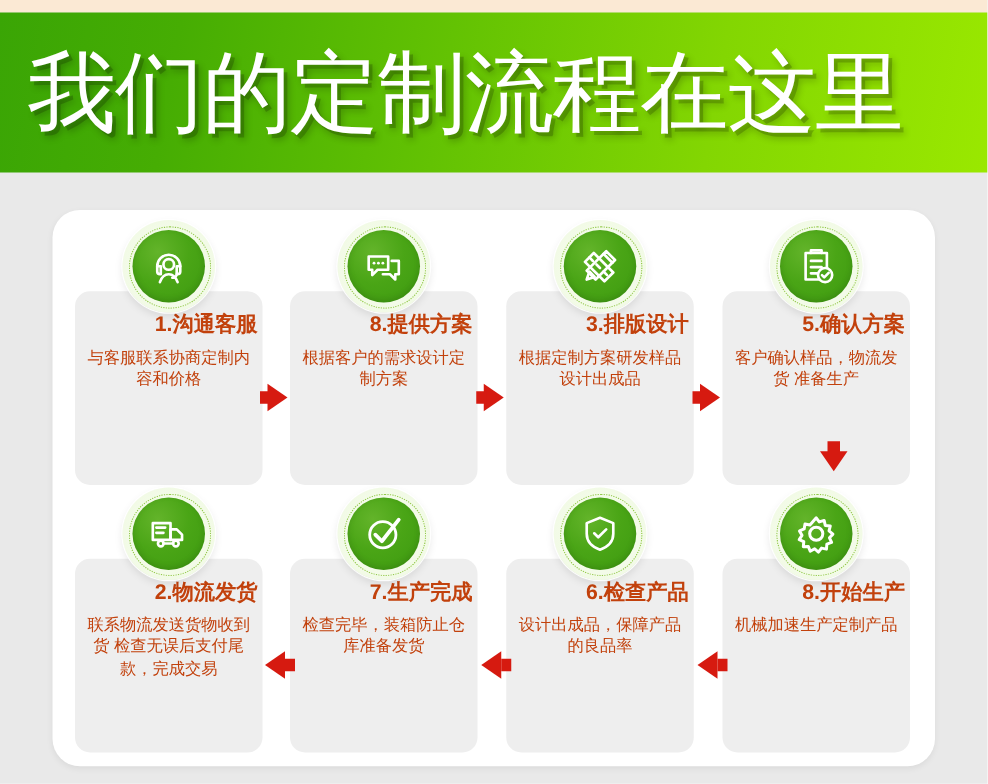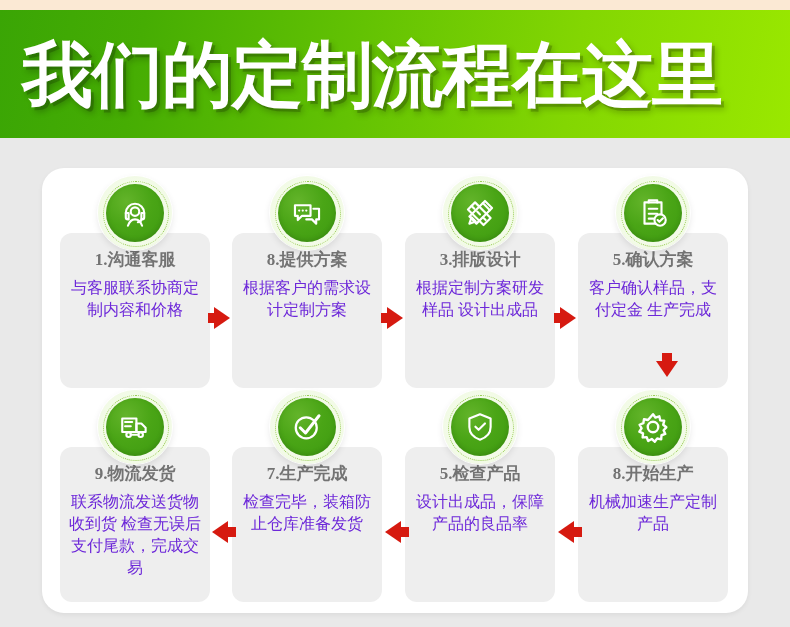--- a/index.html
+++ b/index.html
@@ -22,21 +22,21 @@
     position:absolute;left:0;top:10px;width:790px;height:128px;
     background:linear-gradient(100deg,#3aa505 0%,#46ad03 18%,#63c203 45%,#83d602 72%,#9ae800 100%);
     overflow:hidden;
   }
   .banner-title{
     position:absolute;
     left:22px;top:50%;
     transform:translateY(-50%);
     color:#ffffff;
     font-size:71px;
-    font-weight:bold;
+    font-weight:normal;
     letter-spacing:-1px;
     line-height:1;
     white-space:nowrap;
     text-shadow:
        3px 3px 0 rgba(0,0,0,0.18),
        4px 5px 6px rgba(0,0,0,0.22);
     font-family:"DejaVu Sans","Liberation Sans",sans-serif;
   }
 
   
@@ -82,31 +82,32 @@
     position:absolute;
     left:0;top:74px;
     width:150px;
     text-align:center;
     padding:0 4px;
     box-sizing:border-box;
   }
   .step-title{
     font-size:17px;
     font-weight:bold;
-    color:#737373;
+    color:#c2410c;
     line-height:1.15;
     white-space:nowrap;
-    font-family:Liberation Serif, serif;
+    font-family:Liberation Sans, sans-serif;
+    text-align:right;
   }
   .step-desc{
     margin-top:7px;
-    font-size:16px;
-    color:#6d28d9;
+    font-size:13px;
+    color:#c2410c;
     line-height:1.38;
-    font-family:Liberation Serif, serif;
+    font-family:Liberation Sans, sans-serif;
   }
 
   
   .badge{
     position:absolute;
     left:50%;top:0;
     transform:translateX(-50%);
     width:74px;height:74px;
     border-radius:50%;
     background:radial-gradient(circle at 50% 50%, #f3fbe8 60%, #eef8df 100%);
@@ -266,21 +267,21 @@
             <path d="M12 9h24v30H12z"></path>
             <path d="M18 9V6h12v3"></path>
             <path d="M18 18h12M18 25h12M18 32h7"></path>
             <circle cx="34" cy="34" r="8" fill="#4aa516"></circle>
             <path d="M30.5 34l2.5 2.5 5-5"></path>
           </svg>
         </div>
       </div>
       <div class="card-inner">
         <div class="step-title">5.确认方案</div>
-        <div class="step-desc">客户确认样品，支付定金 生产完成</div>
+        <div class="step-desc">客户确认样品，物流发货 准备生产</div>
       </div>
     </div>
 
     <div class="arrow arrow-right a-r0"></div>
     <div class="arrow arrow-right a-r1"></div>
     <div class="arrow arrow-right a-r2"></div>
   </div>
 
   <div class="row row-2">
 
@@ -293,21 +294,21 @@
             <path d="M6 12h20v19H6z"></path>
             <path d="M26 19h7l6 6v6h-13z"></path>
             <path d="M10 17h10M10 23h8"></path>
             <circle cx="15" cy="35" r="3.2"></circle>
             <circle cx="32" cy="35" r="3.2"></circle>
             <path d="M18 35h11"></path>
           </svg>
         </div>
       </div>
       <div class="card-inner">
-        <div class="step-title">9.物流发货</div>
+        <div class="step-title">2.物流发货</div>
         <div class="step-desc">联系物流发送货物收到货 检查无误后支付尾款，完成交易</div>
       </div>
     </div>
 
     <div class="cell c1">
       <div class="card"></div>
       <div class="badge">
         <div class="ring"></div>
         <div class="disc">
           <svg width="36" height="36" viewBox="0 0 48 48" fill="none" stroke="#ffffff" stroke-width="3" stroke-linecap="round" stroke-linejoin="round">
@@ -327,21 +328,21 @@
       <div class="badge">
         <div class="ring"></div>
         <div class="disc">
           <svg width="34" height="34" viewBox="0 0 48 48" fill="none" stroke="#ffffff" stroke-width="3" stroke-linecap="round" stroke-linejoin="round">
             <path d="M24 6l15 6v12c0 9-6.5 15-15 18-8.5-3-15-9-15-18V12z"></path>
             <path d="M17.5 23.5l4.5 4.5 9-9"></path>
           </svg>
         </div>
       </div>
       <div class="card-inner">
-        <div class="step-title">5.检查产品</div>
+        <div class="step-title">6.检查产品</div>
         <div class="step-desc">设计出成品，保障产品的良品率</div>
       </div>
     </div>
 
     <div class="cell c3">
       <div class="card"></div>
       <div class="badge">
         <div class="ring"></div>
         <div class="disc">
           <svg width="36" height="36" viewBox="0 0 48 48" fill="none" stroke="#ffffff" stroke-width="3.2" stroke-linecap="round" stroke-linejoin="round">

